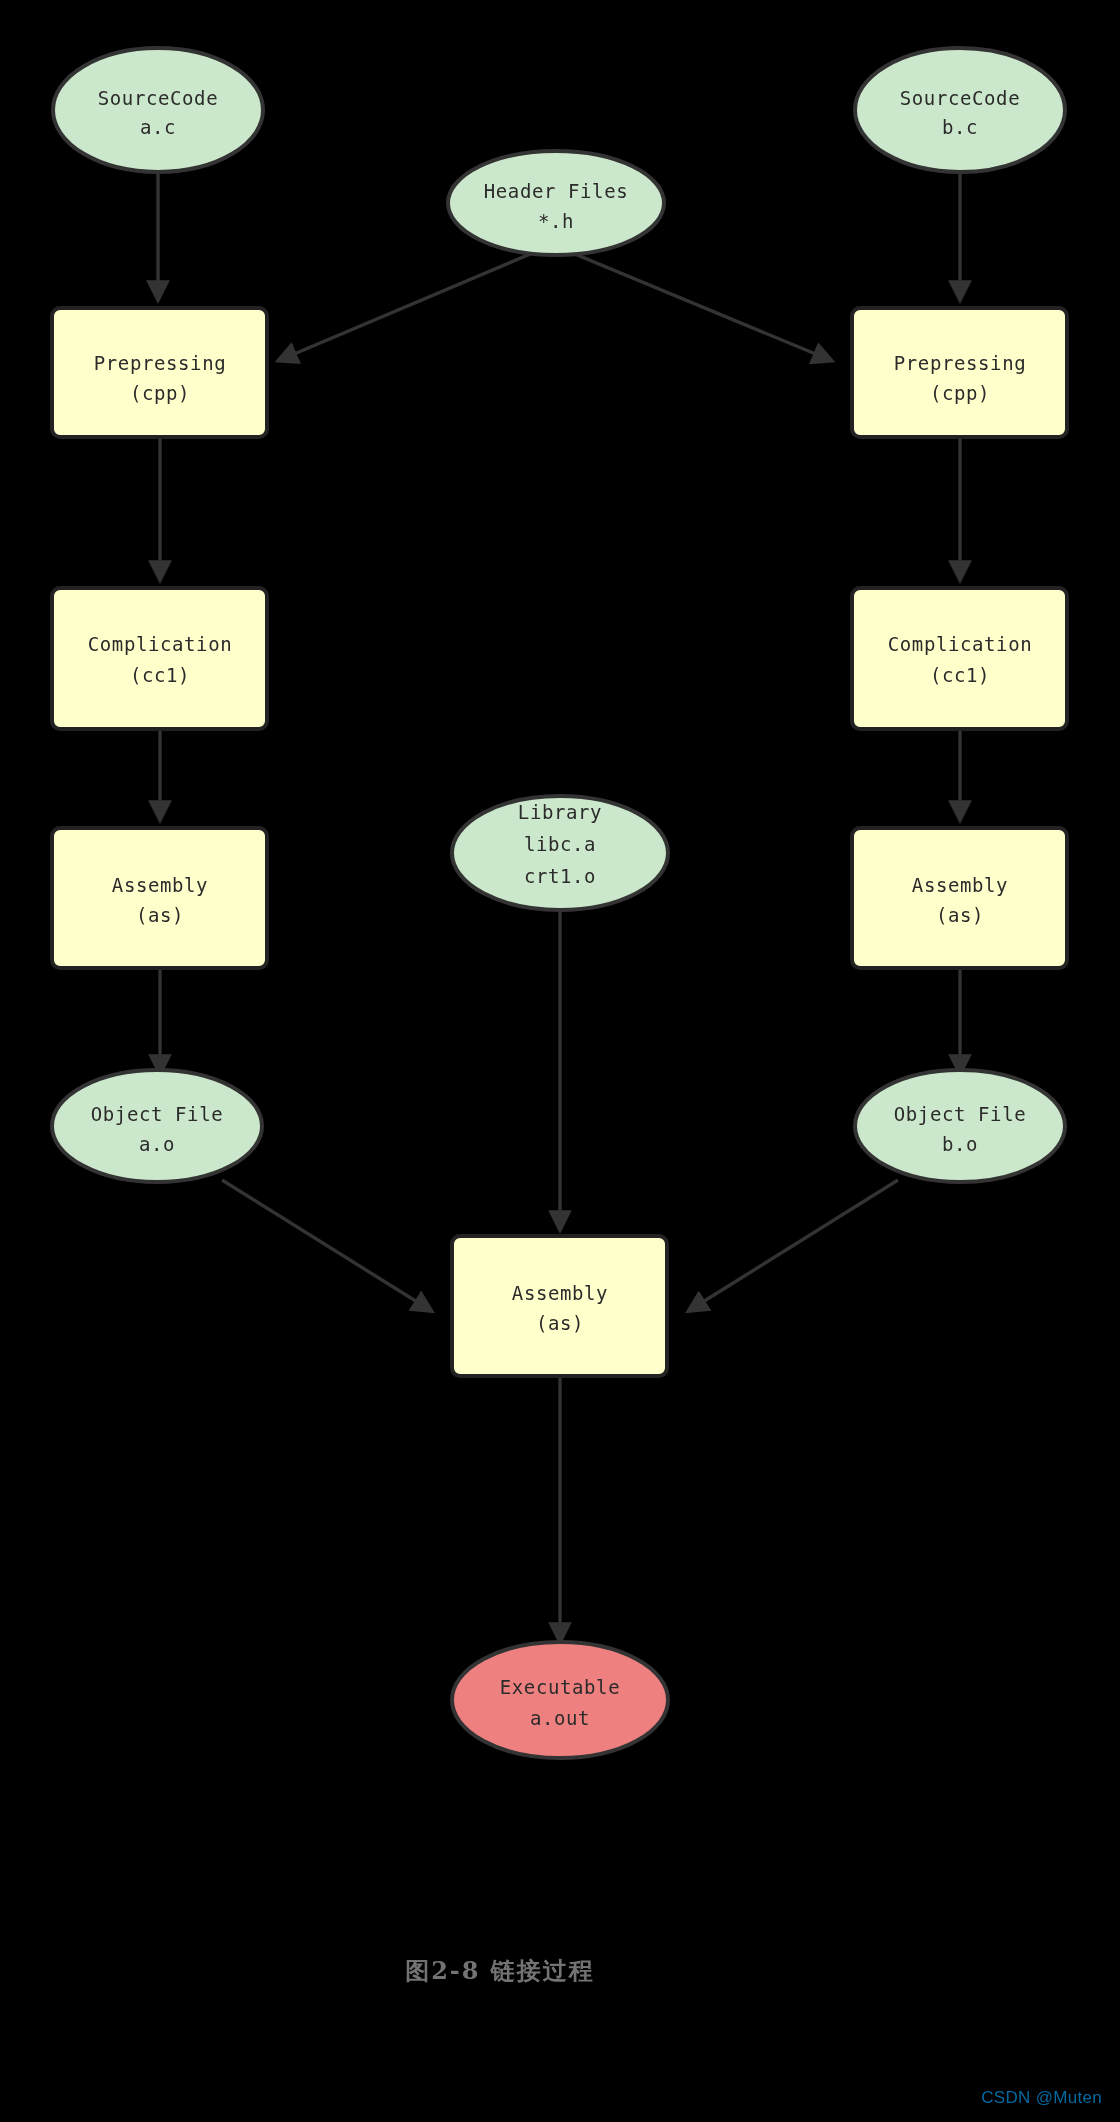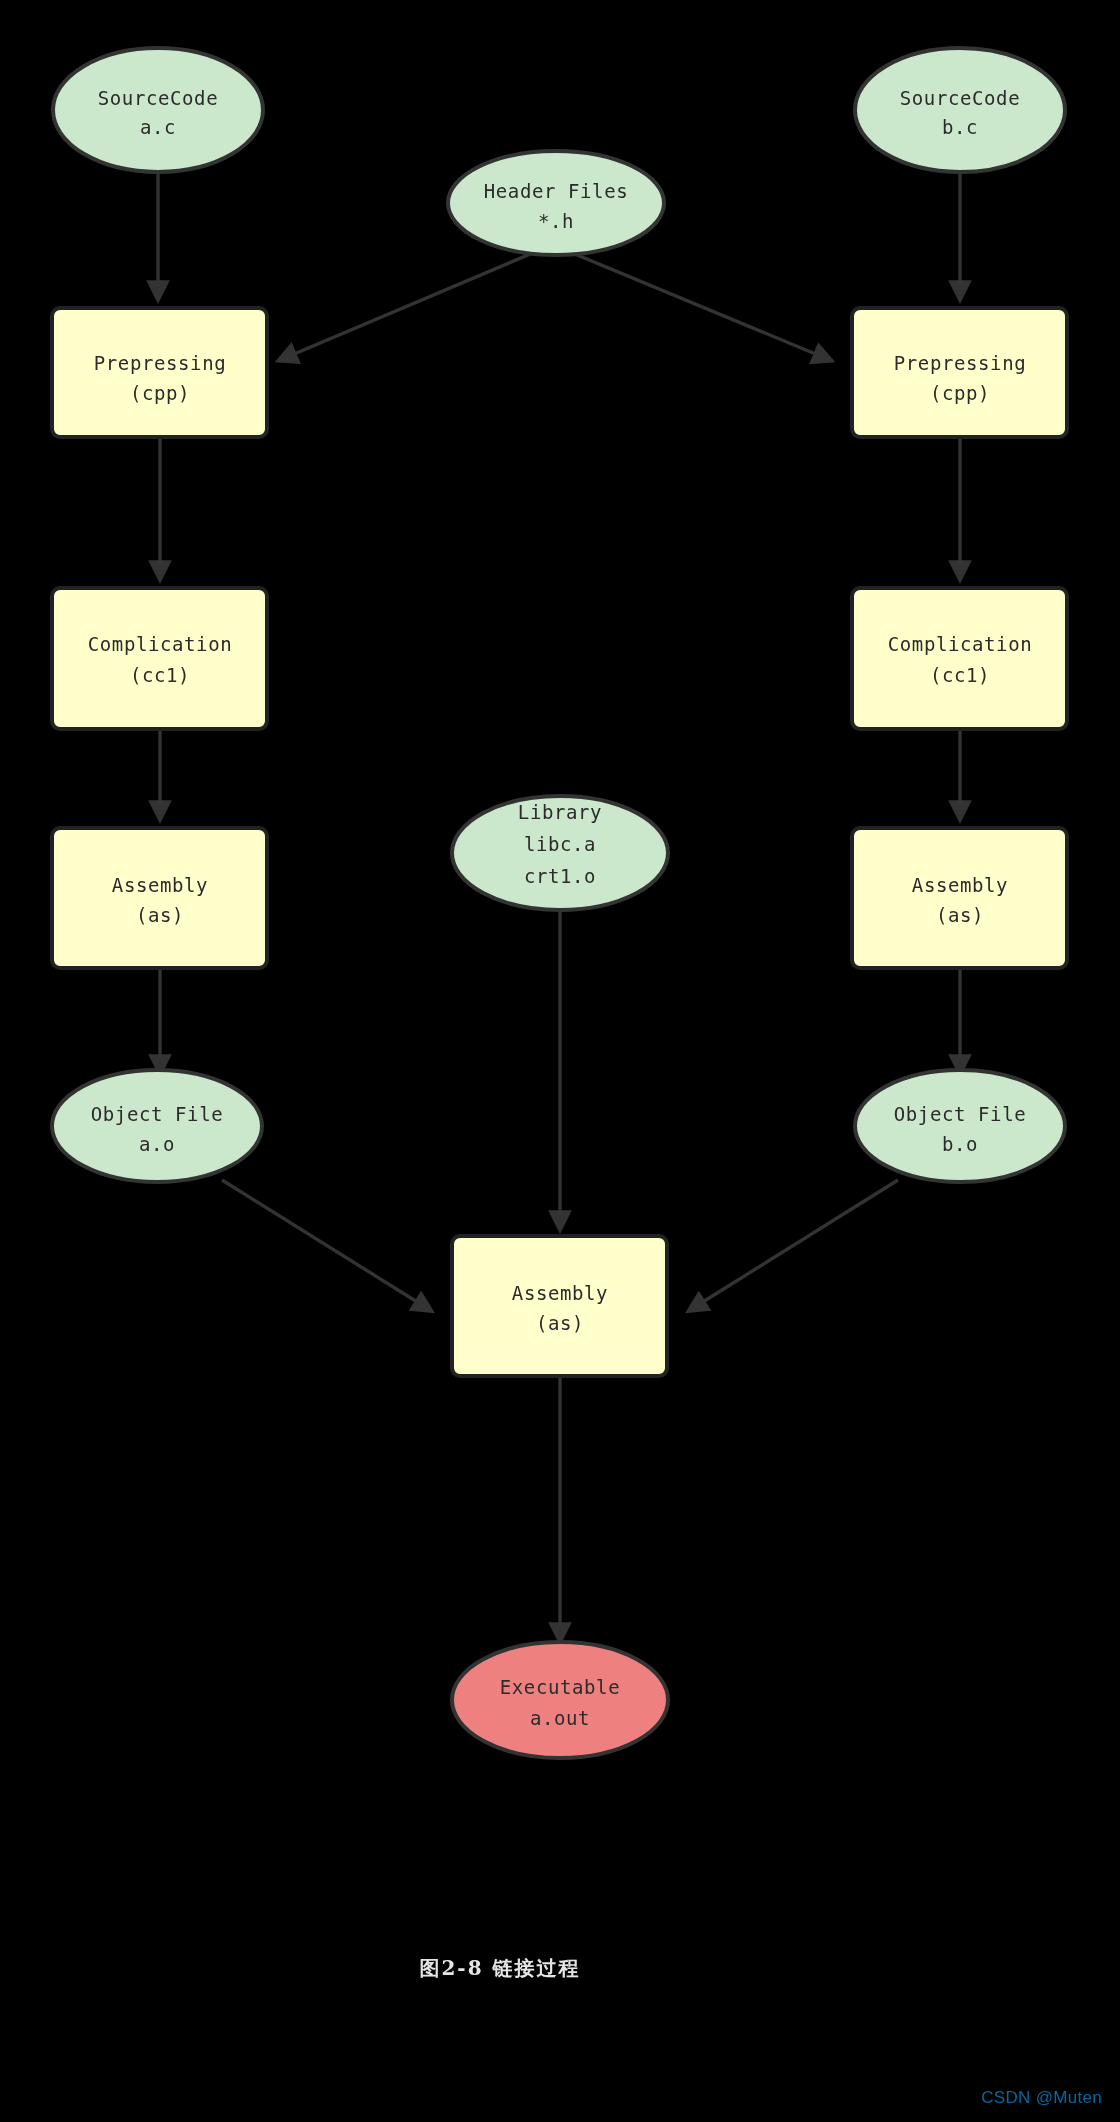--- a/index.html
+++ b/index.html
@@ -57,23 +57,23 @@
   }
   .edge-head {
     fill: #333333;
   }
   .caption-text {
     position: absolute;
     left: 0;
     top: 1955px;
     width: 1000px;
     text-align: center;
-    color: #e5e5e5;
+    color: #737373;
     font-family: "DejaVu Serif", serif;
-    font-size: 20px;
+    font-size: 24px;
     letter-spacing: 2px;
     font-weight: 600;
   }
   .watermark-text {
     position: absolute;
     right: 18px;
     bottom: 14px;
     color: #0369a1;
     font-family: "Liberation Sans", sans-serif;
     font-size: 17px;

